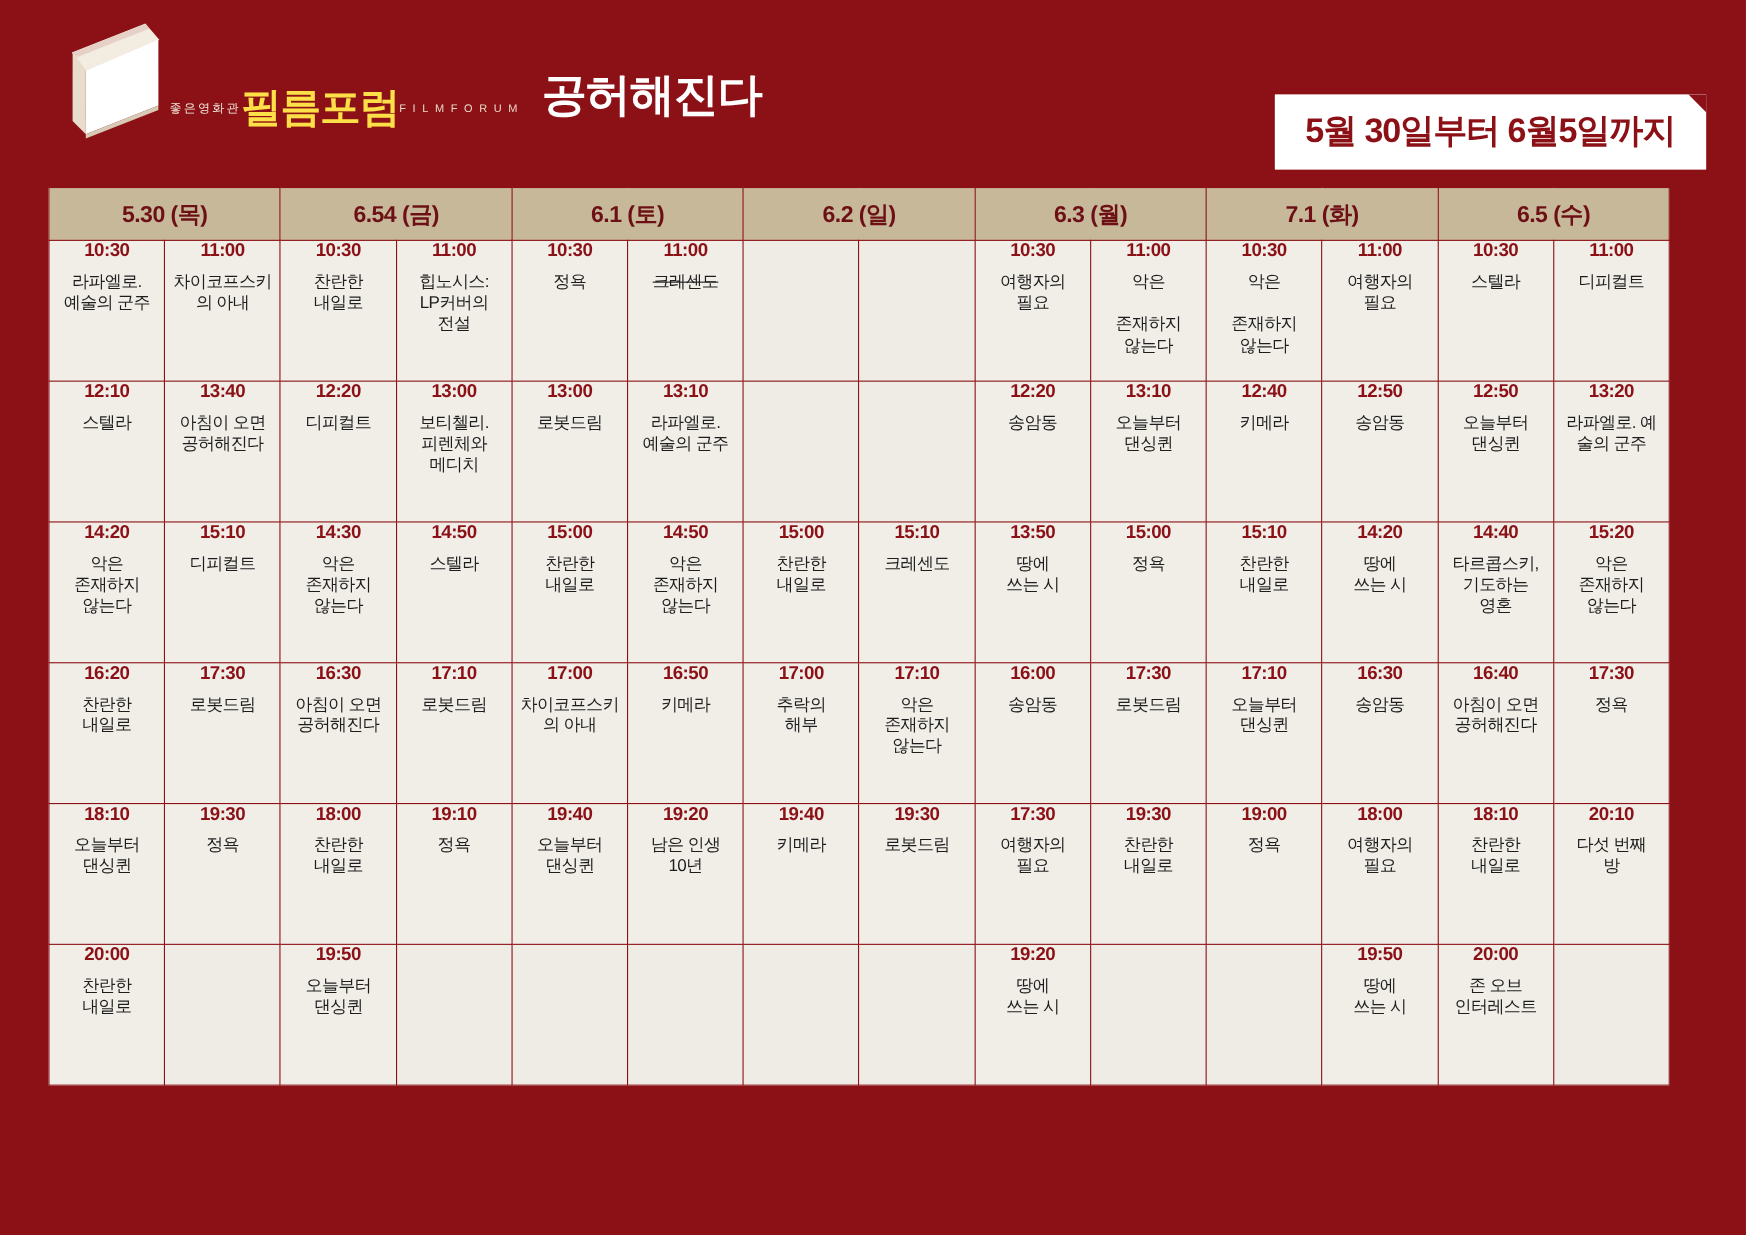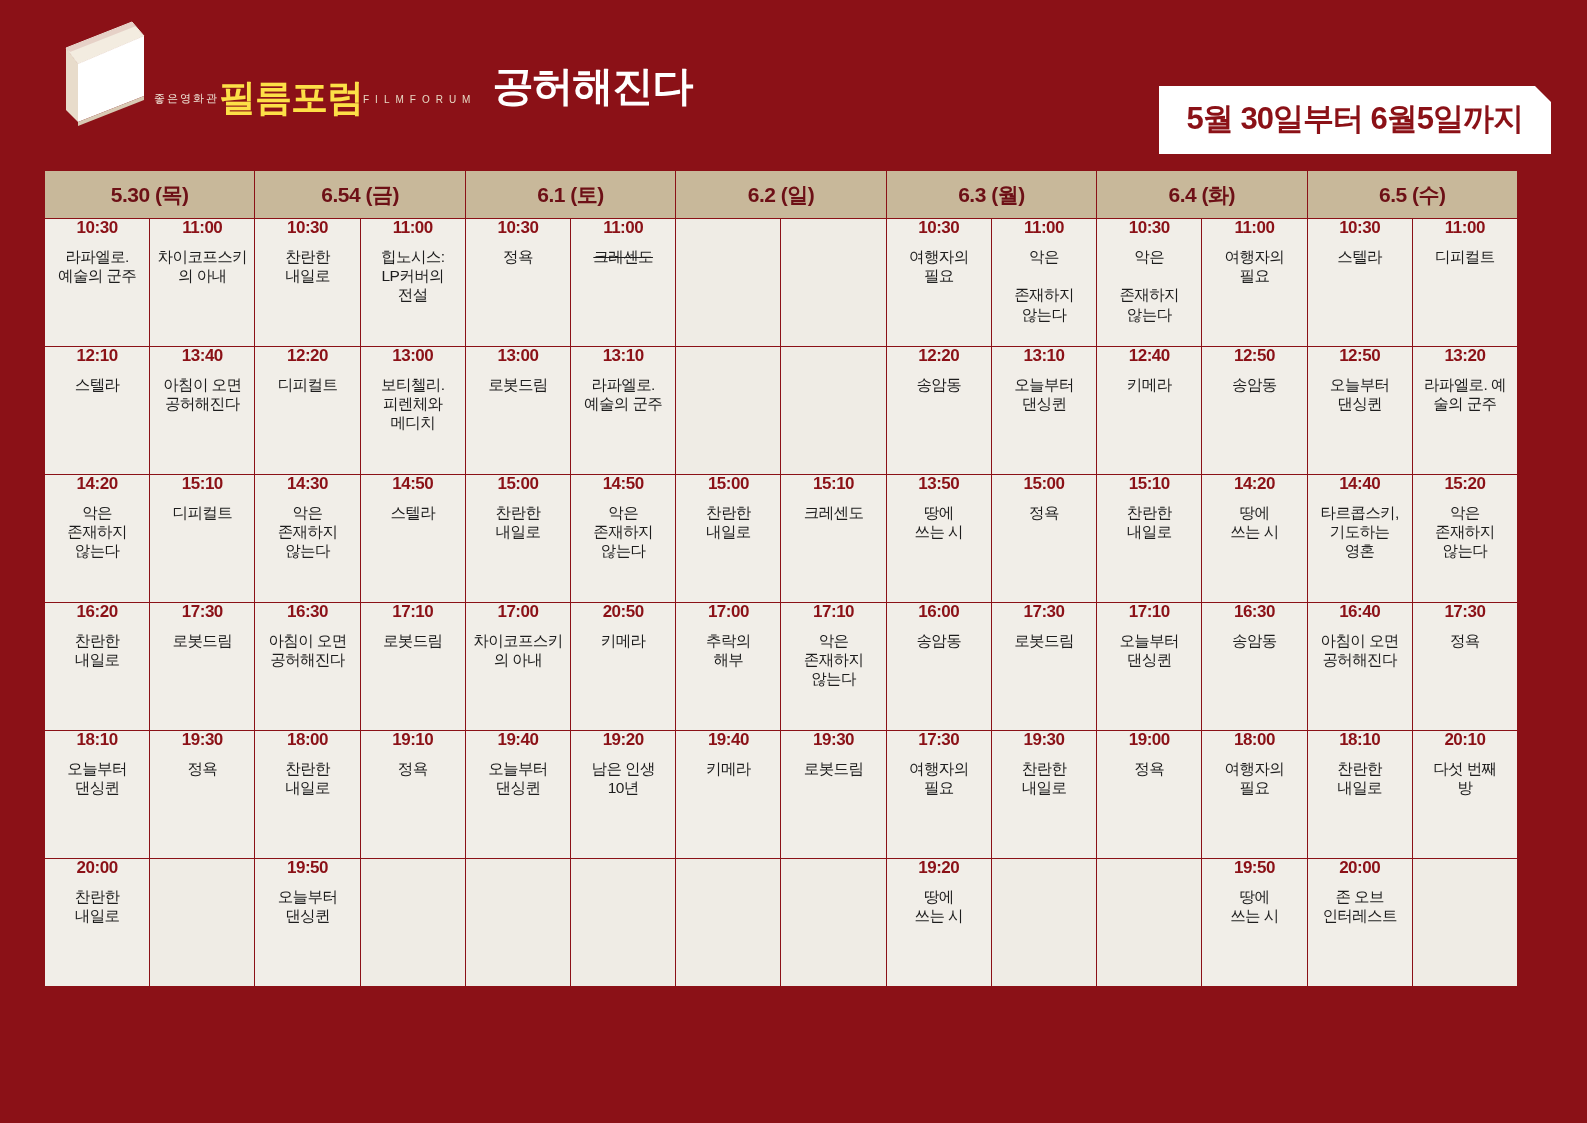--- a/index.html
+++ b/index.html
@@ -196,21 +196,21 @@
           <col class="col-1">
           <col class="col-2">
         </colgroup>
       <thead>
         <tr id="day-head-row">
             <th class="day-head" colspan="2">5.30 (목)</th>
             <th class="day-head" colspan="2">6.54 (금)</th>
             <th class="day-head" colspan="2">6.1 (토)</th>
             <th class="day-head" colspan="2">6.2 (일)</th>
             <th class="day-head" colspan="2">6.3 (월)</th>
-            <th class="day-head" colspan="2">6.4 (화)</th>
+            <th class="day-head" colspan="2">7.1 (화)</th>
             <th class="day-head" colspan="2">6.5 (수)</th>
           </tr>
       </thead>
       <tbody id="schedule-body">
           <tr>
             <td class="cell">
               <div class="time">10:30</div>
               <div class="film">라파엘로.<br>예술의 군주</div>
             </td>
             <td class="cell">
@@ -385,21 +385,21 @@
             </td>
             <td class="cell">
               <div class="time">17:10</div>
               <div class="film">로봇드림</div>
             </td>
             <td class="cell">
               <div class="time">17:00</div>
               <div class="film">차이코프스키<br>의 아내</div>
             </td>
             <td class="cell">
-              <div class="time">20:50</div>
+              <div class="time">16:50</div>
               <div class="film">키메라</div>
             </td>
             <td class="cell">
               <div class="time">17:00</div>
               <div class="film">추락의<br>해부</div>
             </td>
             <td class="cell">
               <div class="time">17:10</div>
               <div class="film">악은<br>존재하지<br>않는다</div>
             </td>

